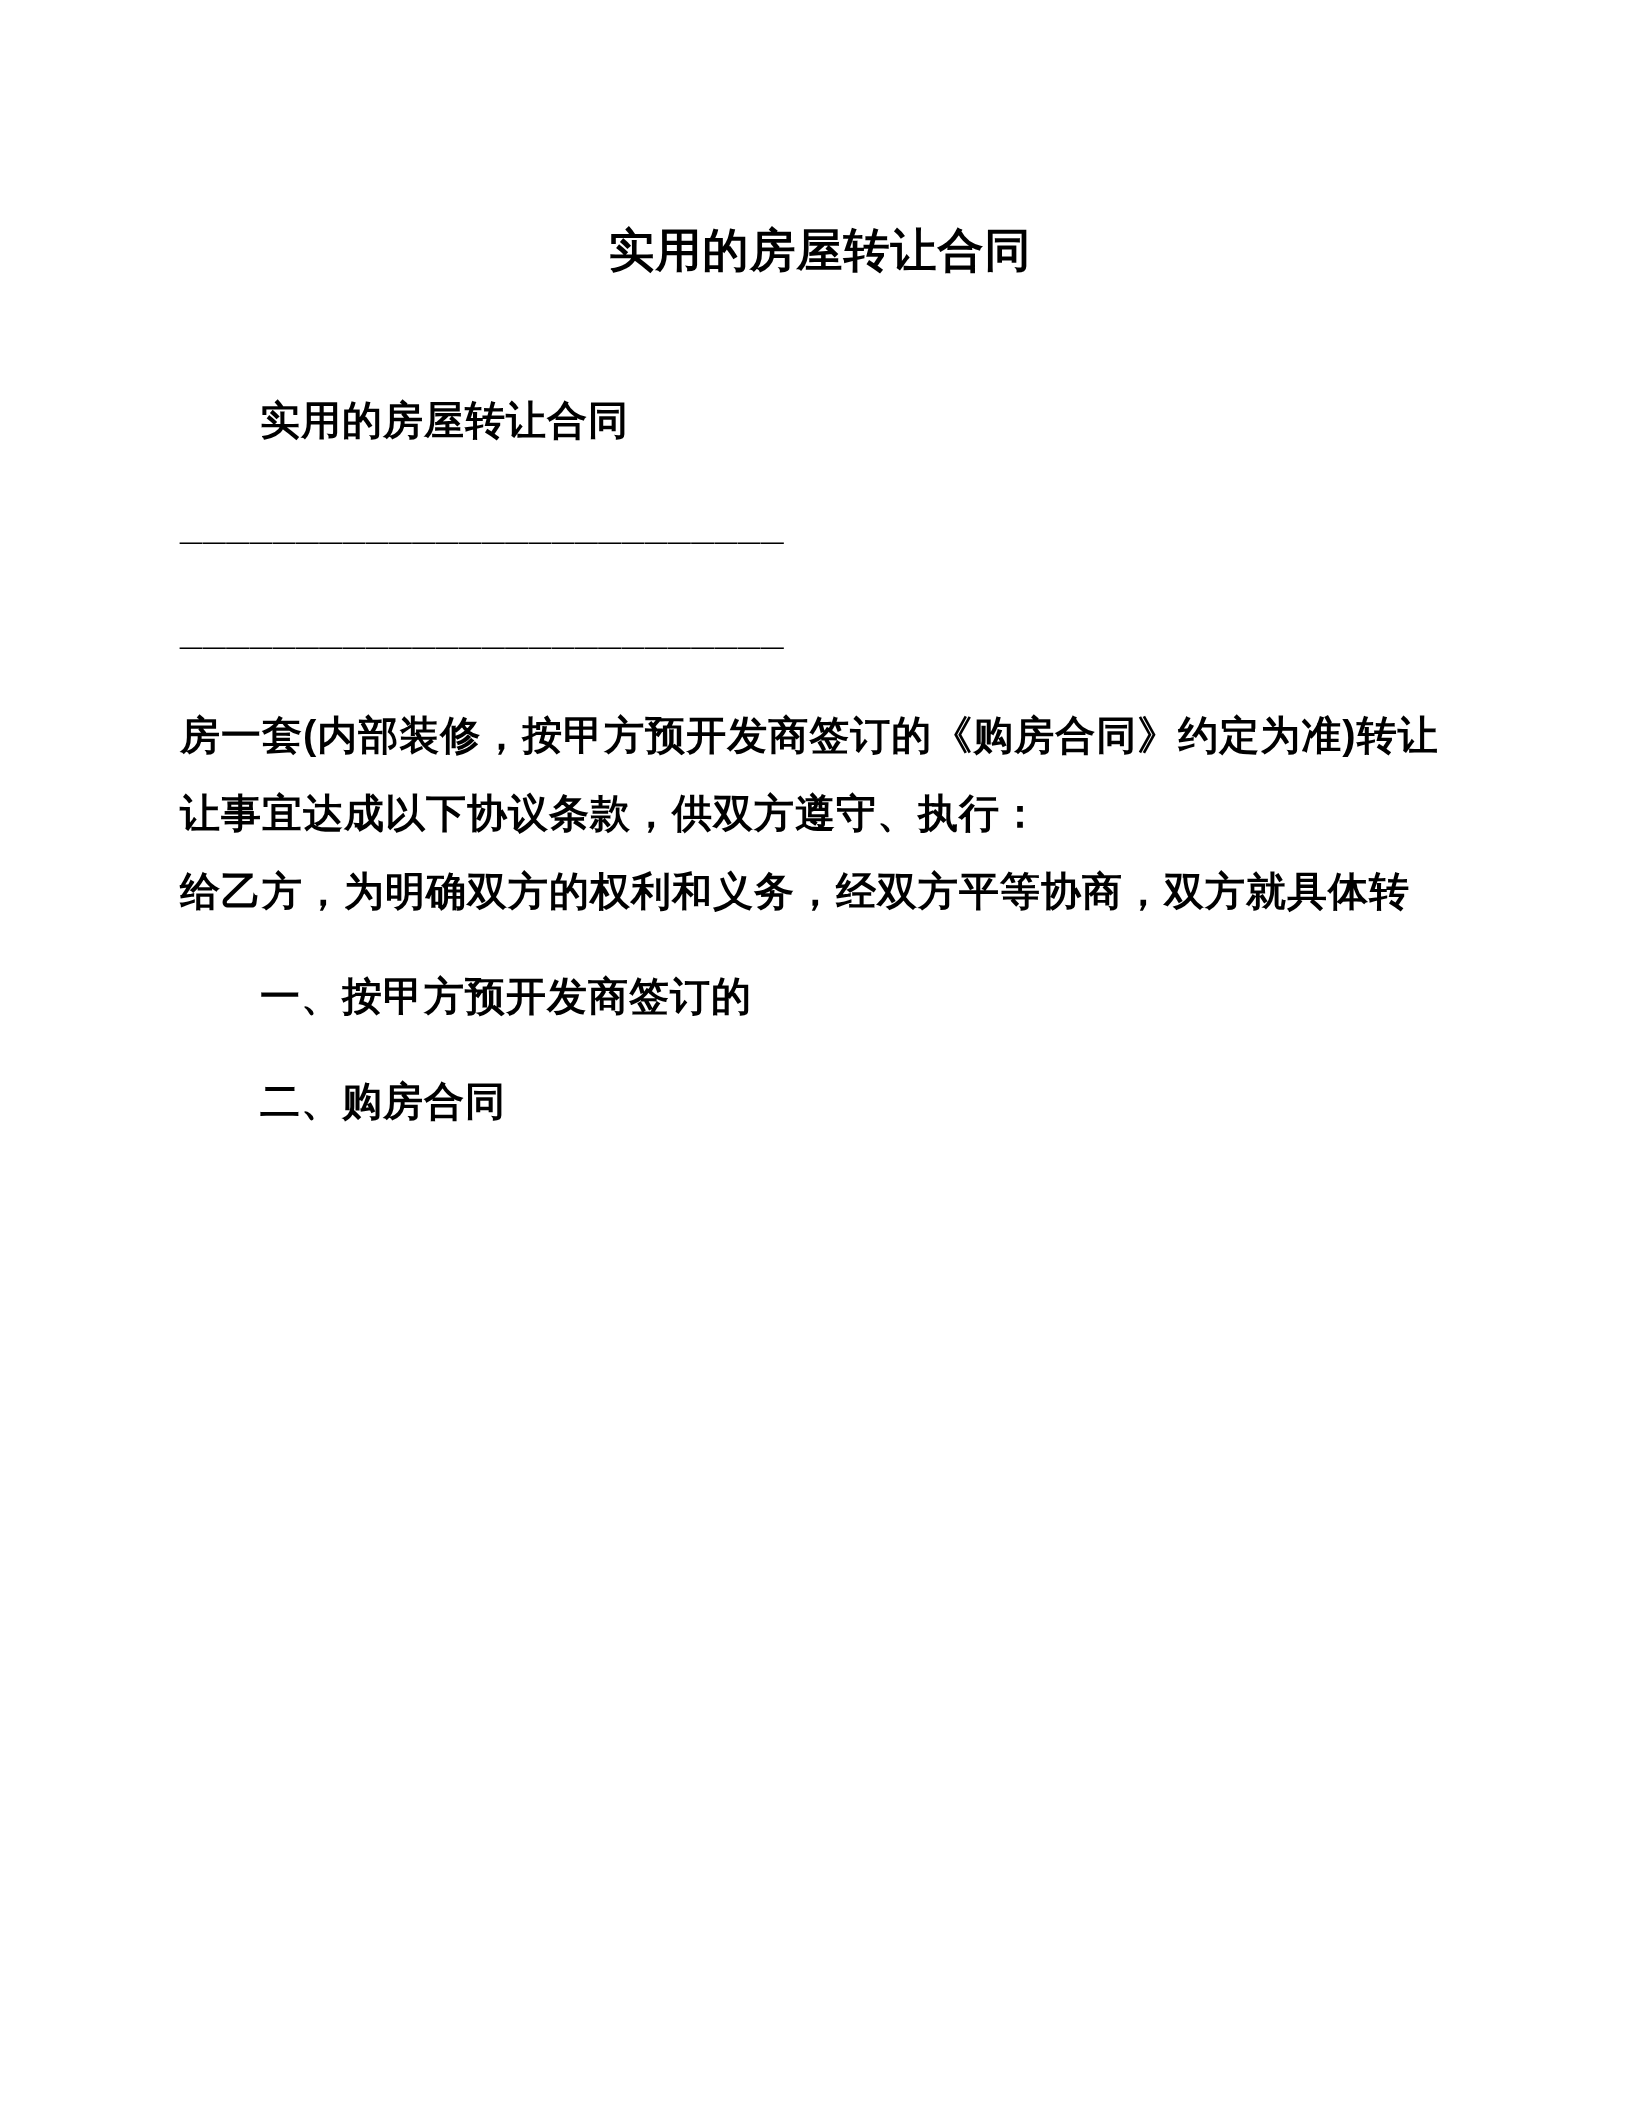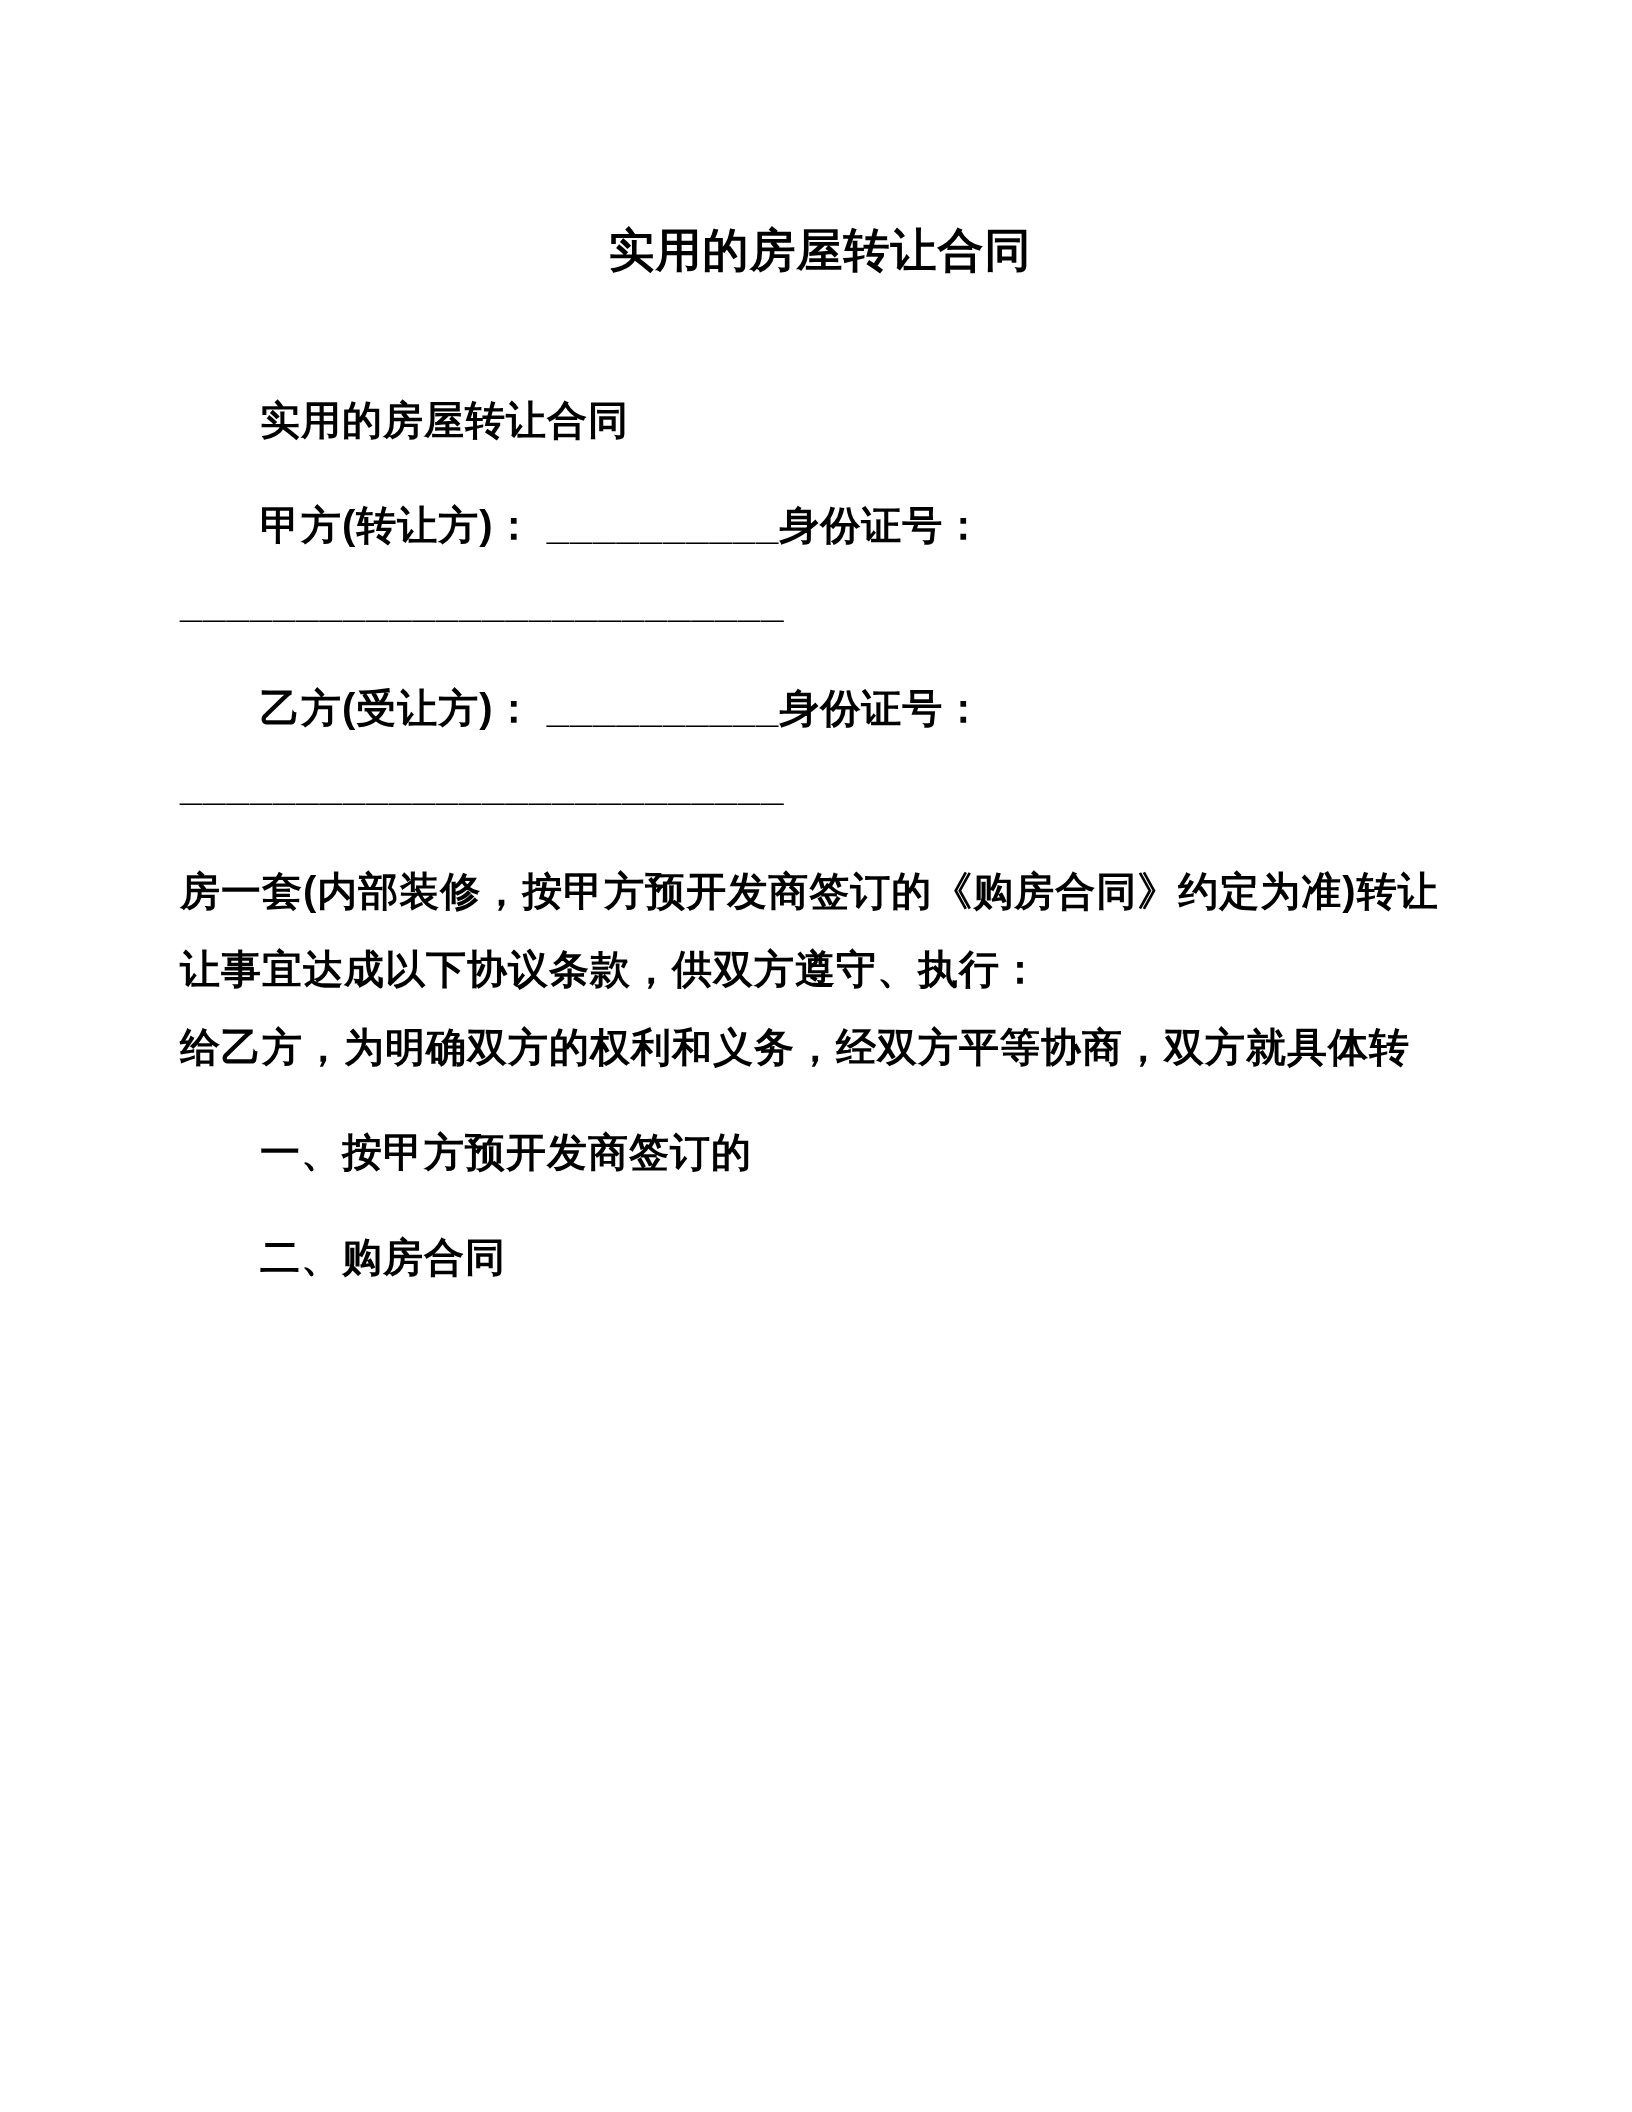--- a/index.html
+++ b/index.html
@@ -46,25 +46,23 @@
 </head>
 <body>
 
 <main class="page">
   <h1 class="doc-title">实用的房屋转让合同</h1>
   <div id="paragraphs">
       <div class="para">
         <div class="line indent">实用的房屋转让合同</div>
       </div>
       <div class="para">
-        <div class="line indent">甲方(转让方)： __________身份证号：</div>
         <div class="line">__________________________</div>
       </div>
       <div class="para">
-        <div class="line indent">乙方(受让方)： __________身份证号：</div>
         <div class="line">__________________________</div>
       </div>
       <div class="para">
         <div class="line">房一套(内部装修，按甲方预开发商签订的《购房合同》约定为准)转让</div>
         <div class="line">让事宜达成以下协议条款，供双方遵守、执行：</div>
         <div class="line">给乙方，为明确双方的权利和义务，经双方平等协商，双方就具体转</div>
       </div>
       <div class="para heading">
         <div class="line indent">一、按甲方预开发商签订的</div>
       </div>

